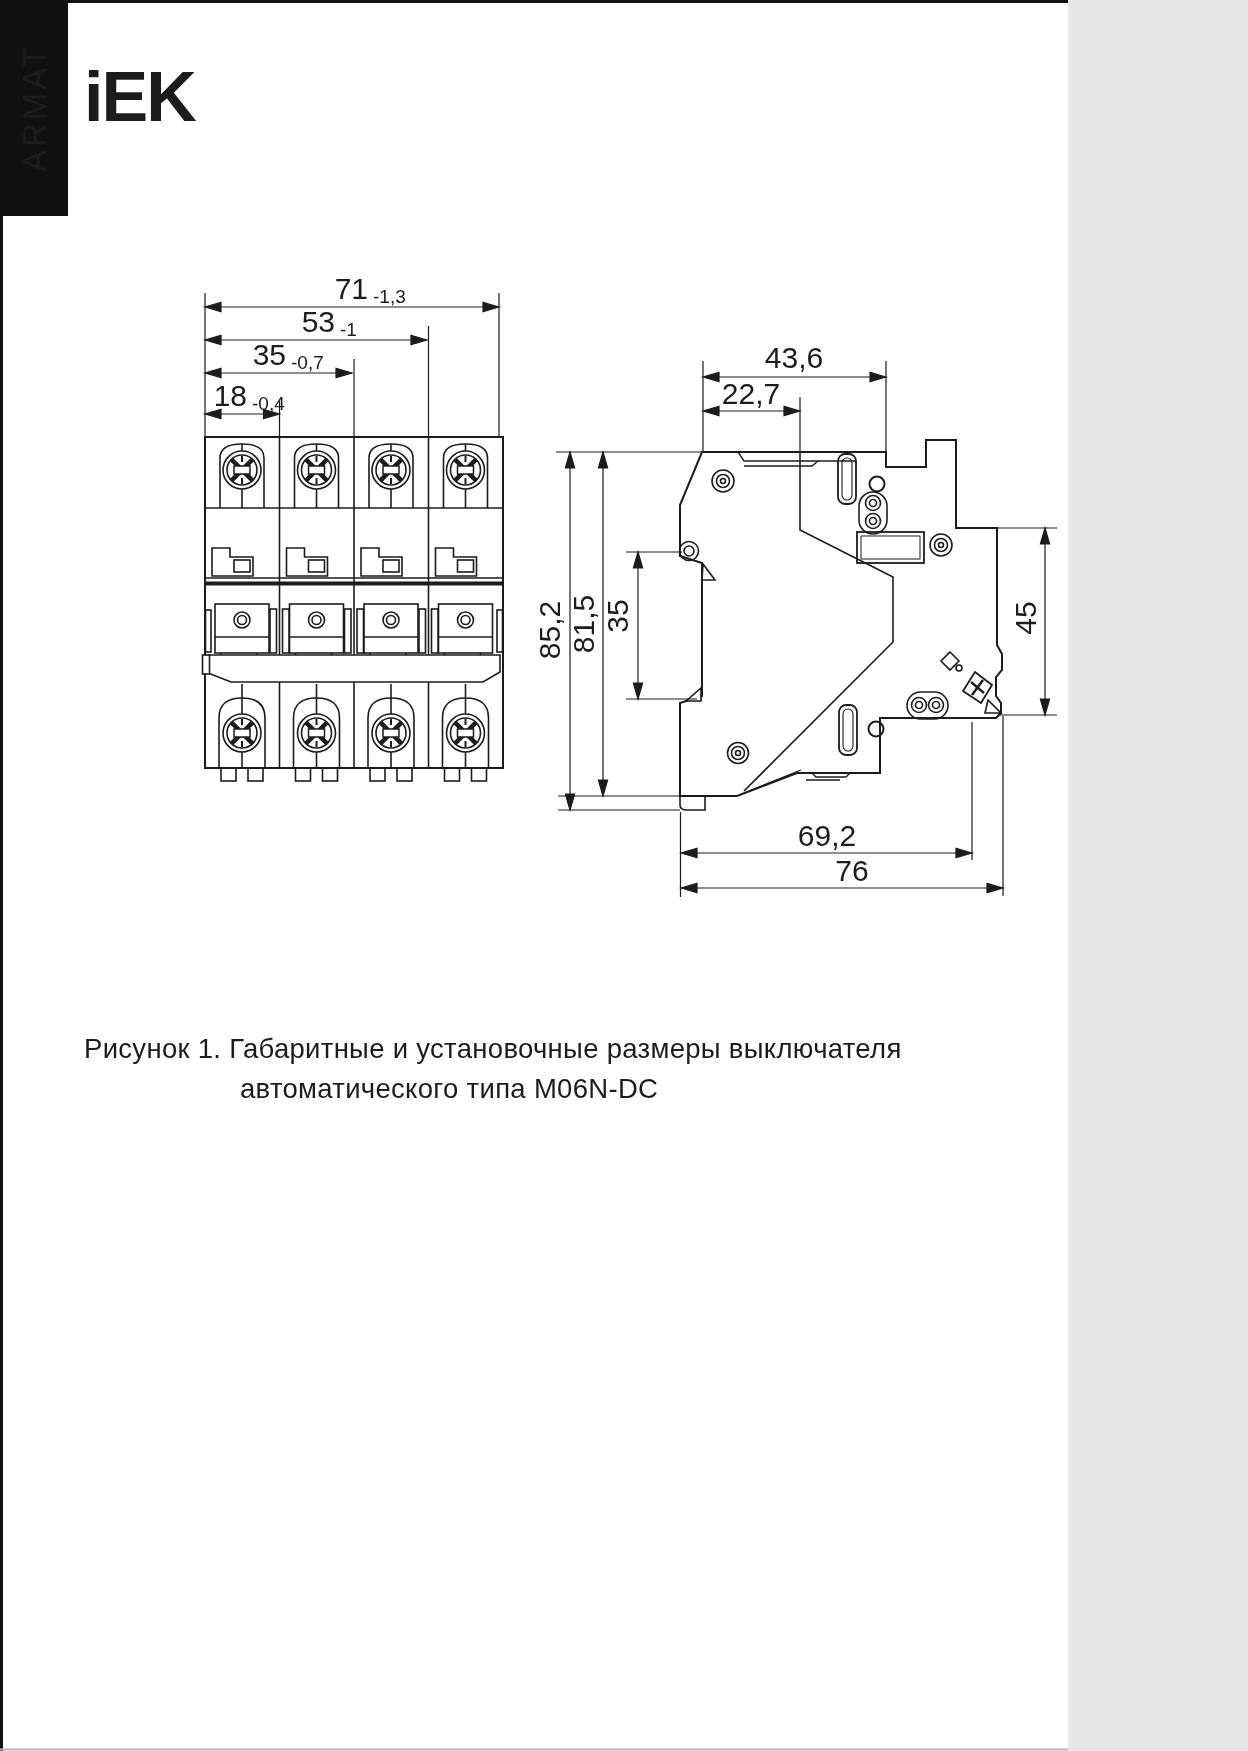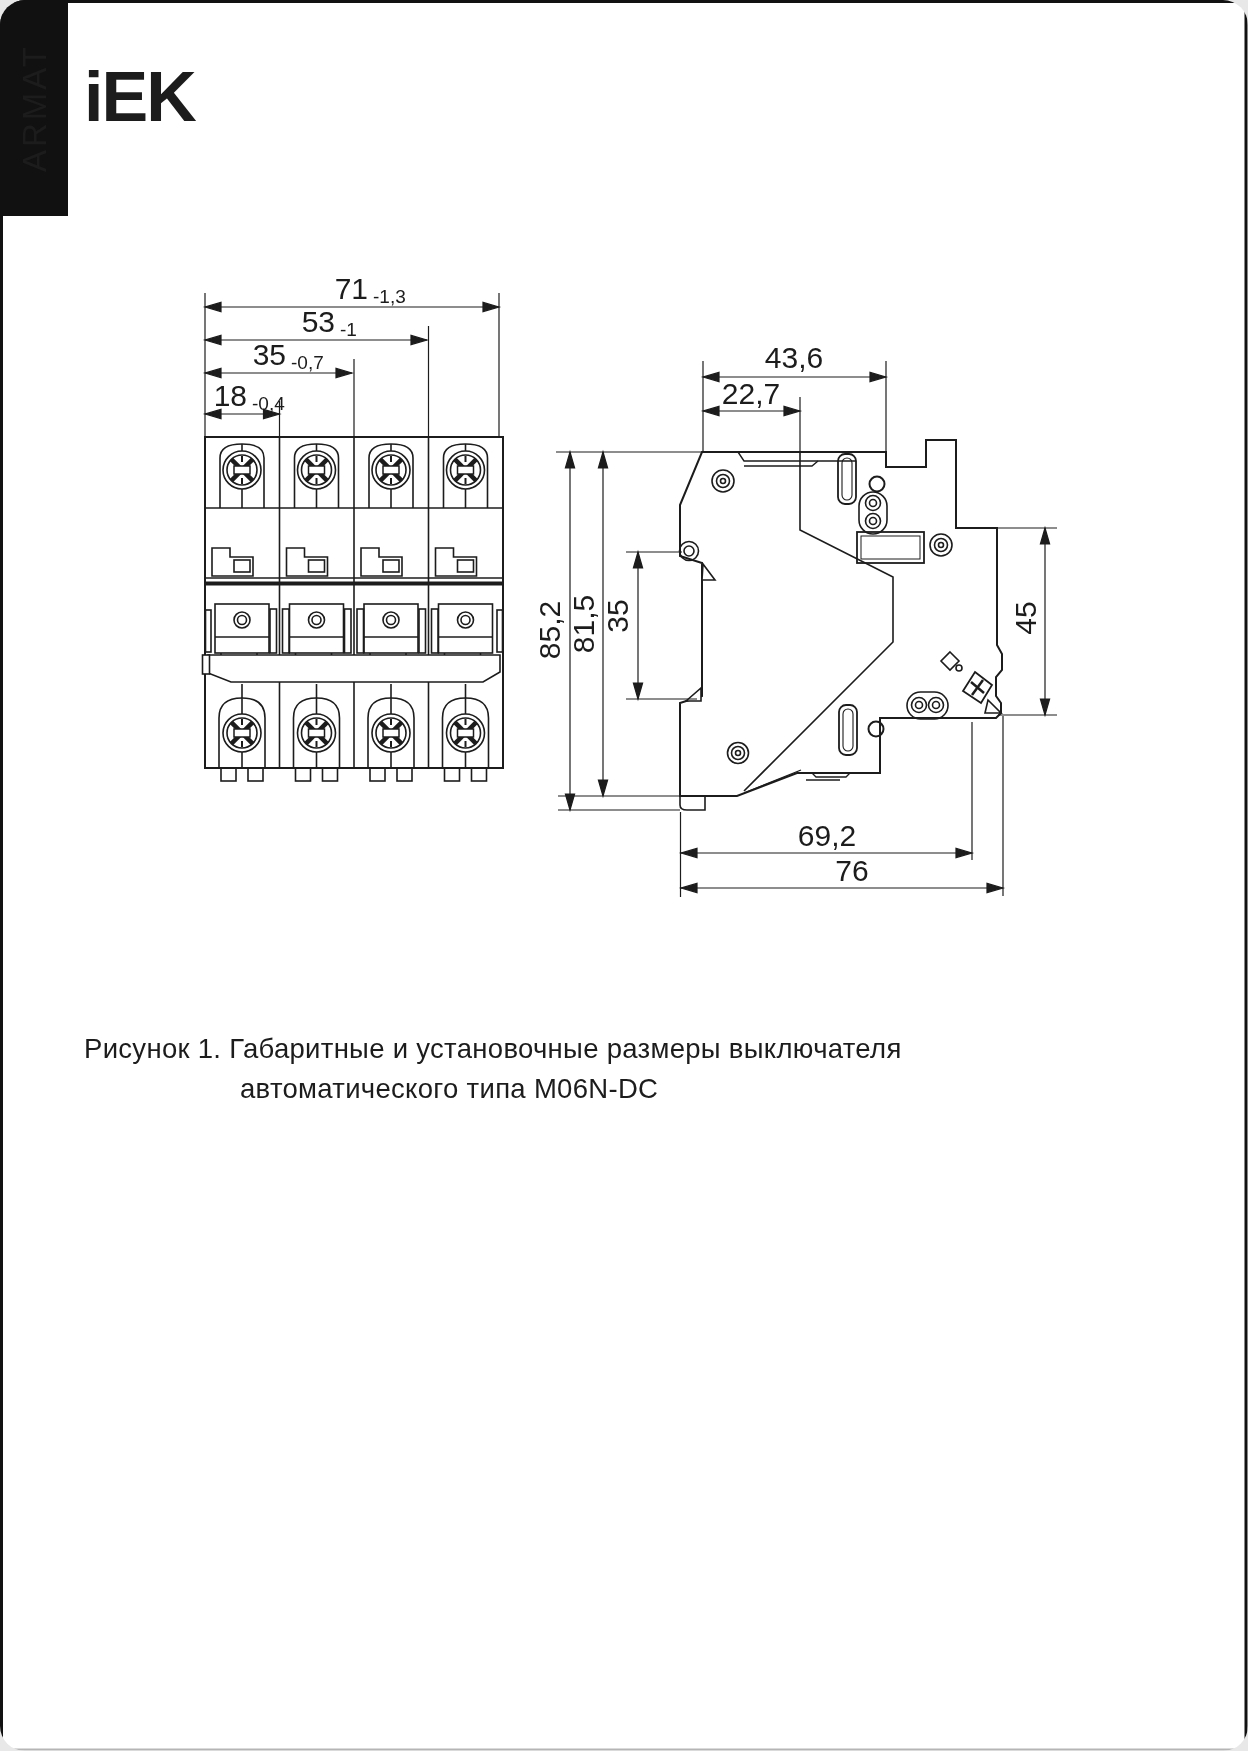--- a/index.html
+++ b/index.html
@@ -1,17 +1,17 @@
 <!DOCTYPE html>
 <html><head>
 <meta charset="utf-8">
 <style>
   html,body{margin:0;padding:0;background:#e8e8e8;}
-  .page{position:relative;width:1248px;height:1751px;background:#ffffff;overflow:hidden;
-        font-family:"Liberation Sans",sans-serif;border-radius:25px;}
+  .page{position:relative;width:1068px;height:1751px;background:#ffffff;overflow:hidden;
+        font-family:"Liberation Sans",sans-serif;}
   svg text{font-family:"Liberation Sans",sans-serif;fill:#1c1c1c;}
   .dimval{font-size:30px;}
   .dimtol{font-size:19px;}
   .caption{font-size:27.5px;letter-spacing:0.3px;}
   .brand{font-size:33px;letter-spacing:3px;font-weight:500;}
   .logo{font-size:70px;font-weight:bold;letter-spacing:-2px;}
 </style>
 </head>
 <body>
 

